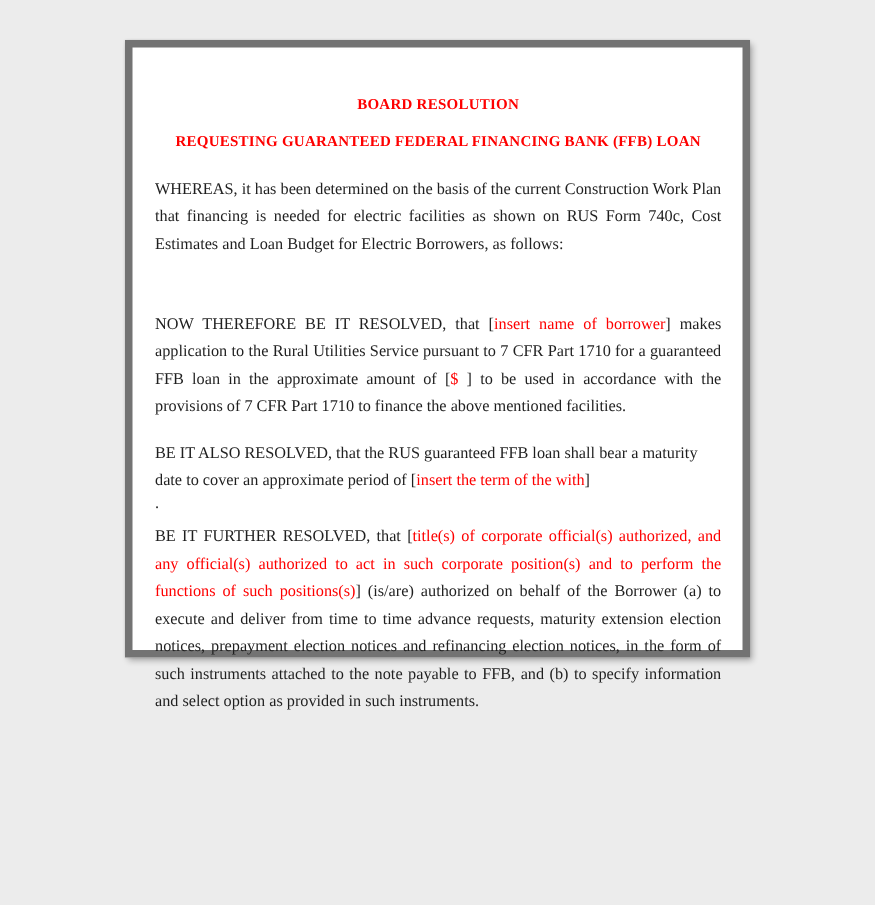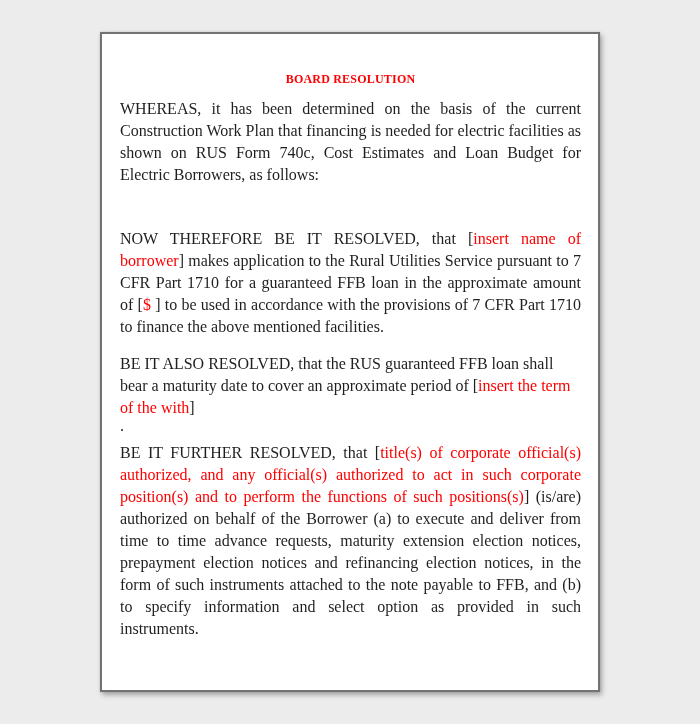--- a/index.html
+++ b/index.html
@@ -15,42 +15,42 @@
     width: 700px;
     height: 724px;
     background: #ececec;
     overflow: hidden;
   }
   .page {
     position: absolute;
     left: 100px;
     top: 32px;
     width: 500px;
-    height: 660px;
+    height: 494px;
     box-sizing: border-box;
     background: #ffffff;
-    border: 2px solid #737373;
+    border: 6px solid #737373;
     box-shadow: 2px 3px 5px rgba(0,0,0,0.30), 0 0 2px rgba(0,0,0,0.12);
     padding: 34px 17px 0 18px;
   }
   .title {
     margin: 0 0 8px 0;
     font-size: 12px;
     font-weight: bold;
     line-height: 22px;
     text-align: center;
     color: #fe0000;
     letter-spacing: 0.2px;
   }
   .title.subtitle {
     margin-bottom: 16px;
   }
   .para {
     margin: 0;
-    font-size: 16px;
+    font-size: 13px;
     line-height: 22px;
     color: #1f1f1f;
     font-family: Liberation Serif, serif;
   }
   .justify { text-align: justify; }
   .red { color: #fe0000; }
   .indent-line {
     margin-top: 4px;
     text-indent: 24px;
     white-space: pre;
@@ -64,20 +64,21 @@
   .mt-further { margin-top: 10px; }
 </style>
 </head>
 <body>
 
 <div class="canvas">
   <div class="page">
 
     <h1 class="title">BOARD RESOLUTION</h1>
 
+    <h2 class="title subtitle">REQUESTING GUARANTEED FEDERAL FINANCING BANK (FFB) LOAN</h2>
 
     <p class="para justify">
       <span>WHEREAS, it has been determined on the basis of the current Construction Work Plan that financing is needed for electric facilities as shown on RUS Form 740c, Cost Estimates and Loan Budget for Electric Borrowers, as follows:</span>
     </p>
 
 
     <p class="para justify mt-now-therefore">
       <span>NOW THEREFORE BE IT RESOLVED, that [</span><span class="red">insert name of borrower</span><span>] makes application to the Rural Utilities Service pursuant to 7 CFR Part 1710 for a guaranteed FFB loan in the approximate amount of [</span><span class="red">$</span><span> ] to be used in accordance with the provisions of 7 CFR Part 1710 to finance the above mentioned facilities.</span>
     </p>
 

